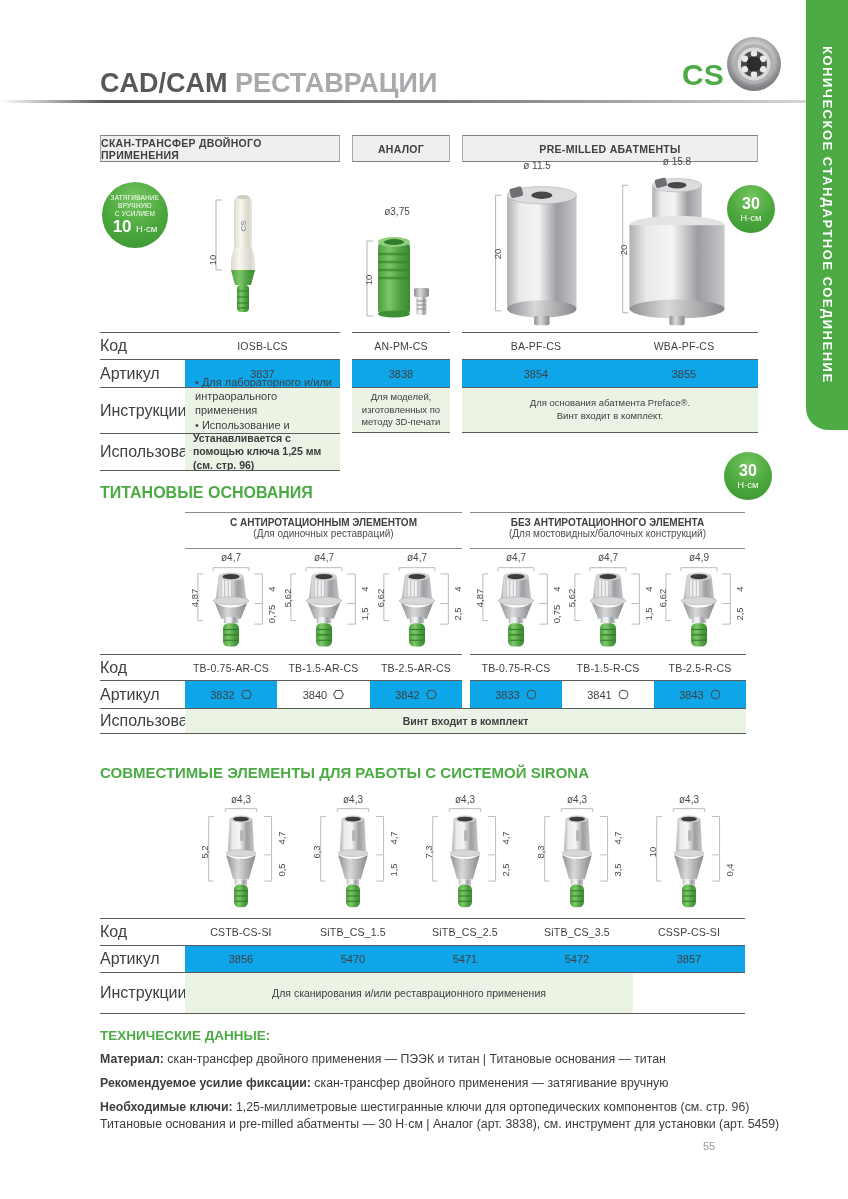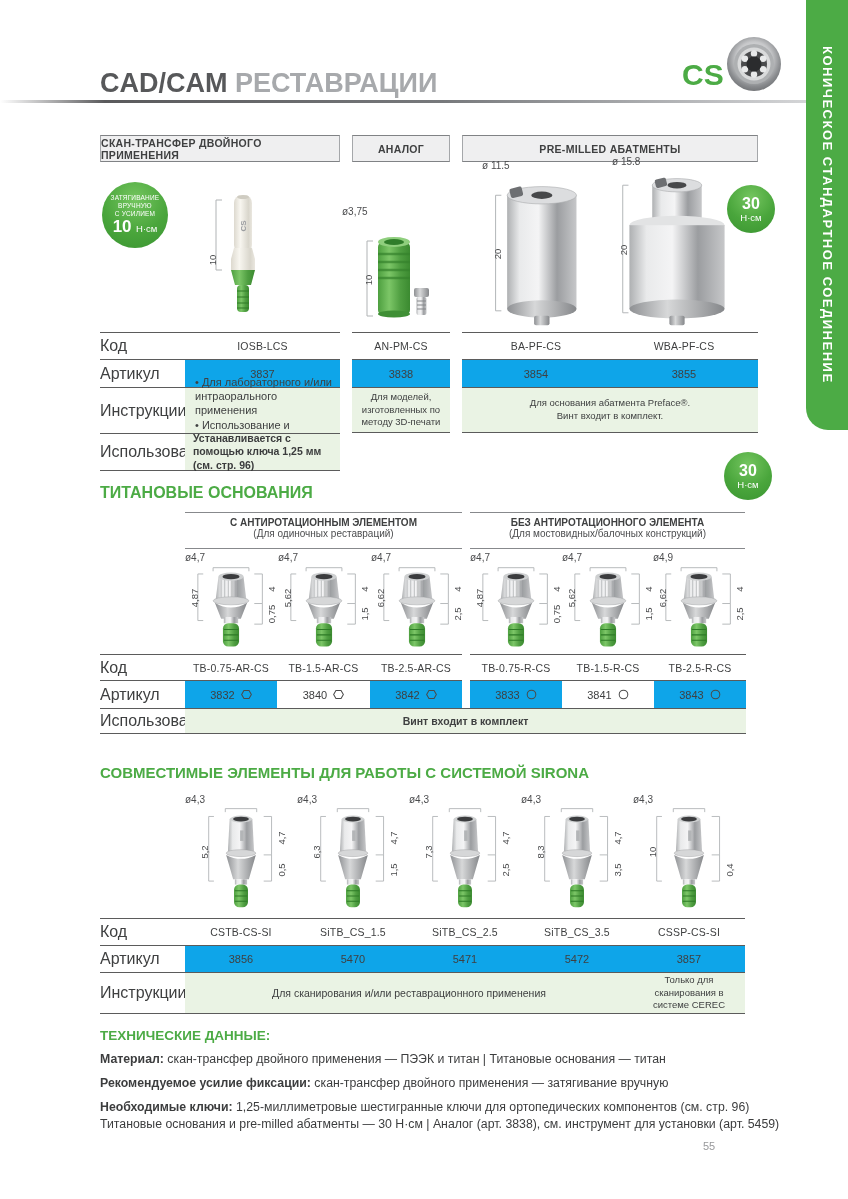--- a/index.html
+++ b/index.html
@@ -29,21 +29,21 @@
   .badge { position: absolute; border-radius: 50%; color: #fff; text-align: center;
     background: radial-gradient(circle at 50% 26%, #74c55f 0%, #4aa63c 55%, #3a9431 100%);
     display: flex; flex-direction: column; align-items: center; justify-content: center; }
   .badge .tiny { font-size: 6.5px; line-height: 1.25; letter-spacing: .2px; }
   .badge .big { font-size: 17px; font-weight: bold; line-height: 1.05; }
   .badge .unit { font-size: 9.5px; }
   .badge .big30 { font-size: 16px; font-weight: bold; line-height: 1.1; }
 
   
   .pblock { position: absolute; }
-  .dia { position: absolute; top: 0; left: 0; right: 0; text-align: left;
+  .dia { position: absolute; top: 0; left: 0; right: 0; text-align: center;
     font-size: 10px; color: #4a4b4d; }
   .vdim { position: absolute; font-size: 9.5px; color: #4a4b4d; white-space: nowrap;
     transform: translate(-50%,-50%) rotate(-90deg); }
   .marking { position: absolute; font-size: 8px; color: #9b9da0; font-weight: bold;
     transform: translate(-50%,-50%) rotate(-90deg); }
 
   
   .tgroup { position: absolute; }
   .r { display: flex; align-items: stretch; }
   .bt { border-top: 1px solid #5b5b5b; }
@@ -518,21 +518,20 @@
       <span class="lbl">Артикул</span>
       <span class="cell bg-gray" style="width:112px">3856</span>
       <span class="cell bg-gray" style="width:112px">5470</span>
       <span class="cell bg-gray" style="width:112px">5471</span>
       <span class="cell bg-gray" style="width:112px">5472</span>
       <span class="cell bg-gray" style="width:112px">3857</span>
     </div>
     <div class="r bt bb" style="height:42px">
       <span class="lbl">Инструкции</span>
       <span class="cell bg-green" style="width:448px;font-size:10.5px">Для сканирования и/или реставрационного применения</span>
-      <span class="cell bg-green small" style="width:112px;padding:0 6px">Только для сканирования в системе CEREC</span>
     </div>
   </div>
 
   <div class="tech">
     <h3>ТЕХНИЧЕСКИЕ ДАННЫЕ:</h3>
     <p><span class="b">Материал:</span><span> скан-трансфер двойного применения — ПЭЭК и титан | Титановые основания — титан</span></p>
     <p><span class="b">Рекомендуемое усилие фиксации:</span><span> скан-трансфер двойного применения — затягивание вручную</span></p>
     <p style="margin-bottom:0"><span class="b">Необходимые ключи:</span><span> 1,25-миллиметровые шестигранные ключи для ортопедических компонентов (см. стр. 96)</span></p>
     <p><span>Титановые основания и pre-milled абатменты — 30 Н·см | Аналог (арт. 3838), см. инструмент для установки (арт. 5459)</span></p>
   </div>

